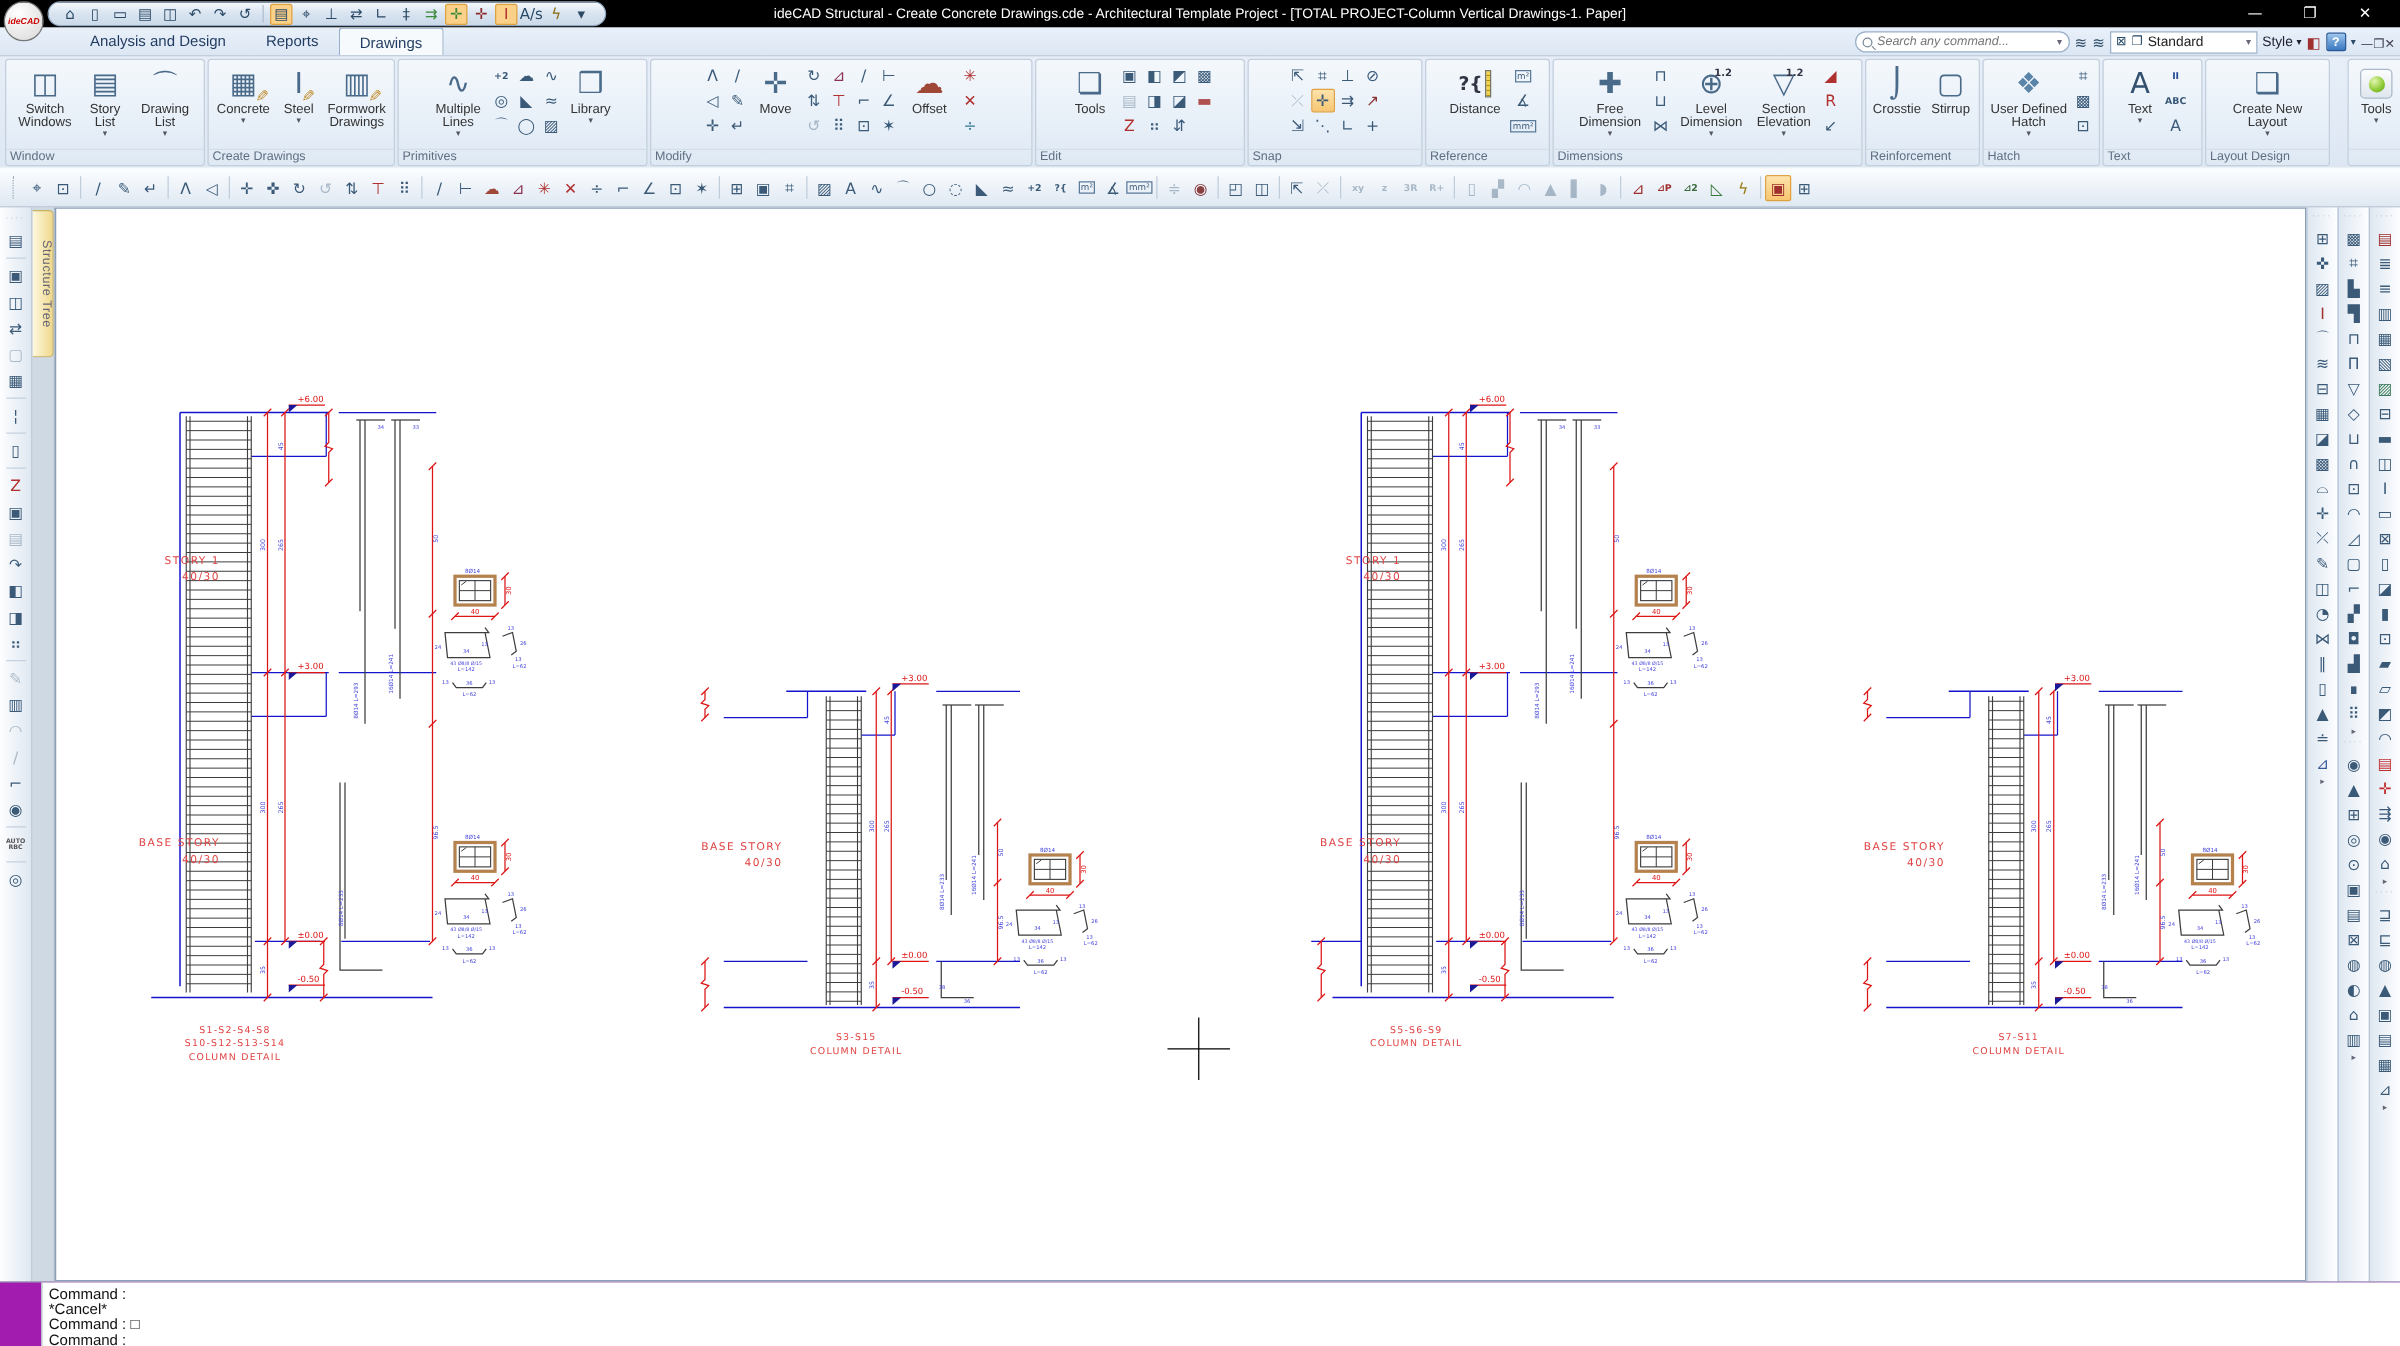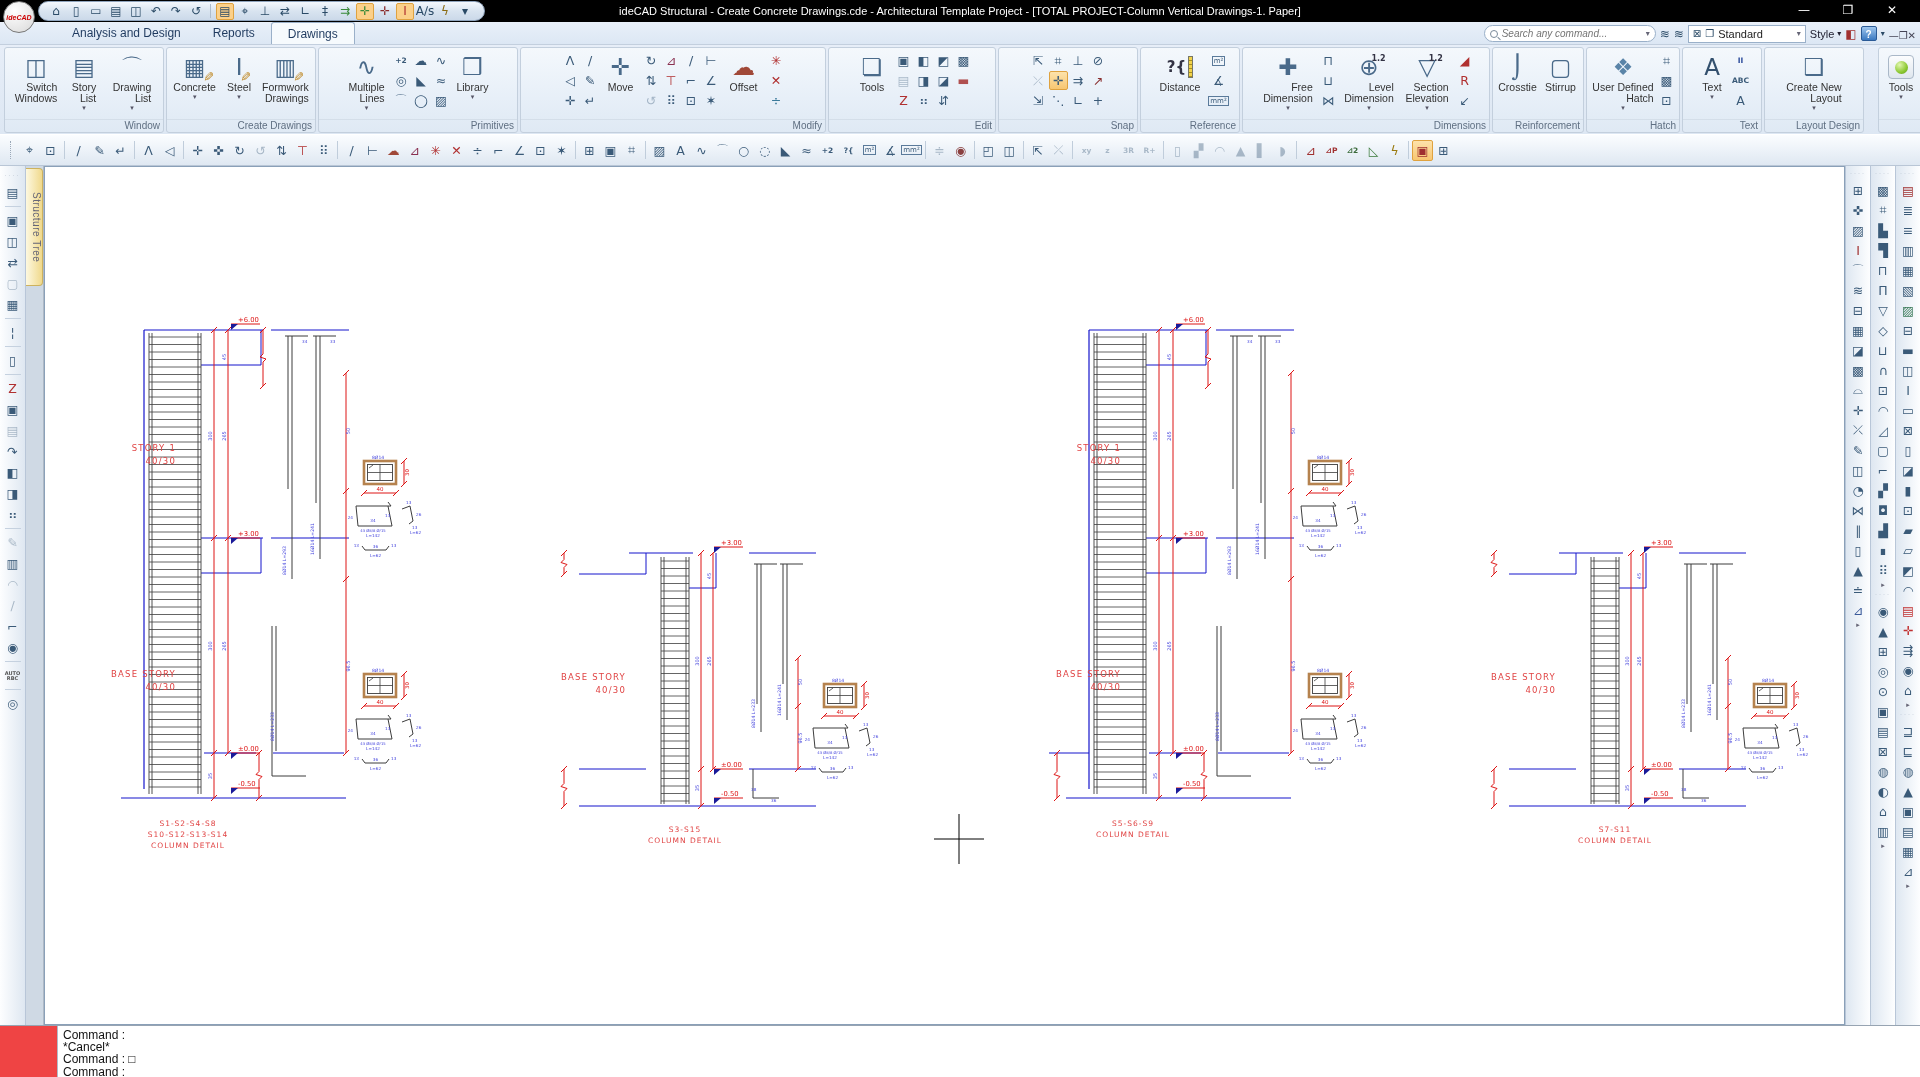--- a/index.html
+++ b/index.html
@@ -50,28 +50,28 @@
   .help { width:16px; height:15px; background:linear-gradient(#9ec6ee,#3a78c0); color:#fff; font-size:10px;
           font-weight:bold; text-align:center; line-height:15px; border-radius:2px; border:1px solid #2a5a96;}
   .mdi span { width:15px; text-align:center; font-size:10px; color:#445; font-family:"DejaVu Sans",sans-serif;}
 
   
   .ribbon { height:89px; background:linear-gradient(#e7eef8,#dde7f3); display:flex; padding:2px 2px 1px 4px;
             gap:2px; flex:0 0 auto; }
   .rb-group { background:linear-gradient(#f4f8fc,#e7eff8 60%,#dfe9f4); border:1px solid #c3cfdd;
               border-radius:3px; display:flex; flex-direction:column; flex:0 0 auto; }
   .rb-items { flex:1; display:flex; align-items:flex-start; justify-content:center; gap:1px; padding:2px 2px 0 2px; }
-  .rb-label { height:13px; font-size:10px; color:#5f6f82; text-align:right; line-height:12px;
+  .rb-label { height:13px; font-size:10px; color:#5f6f82; text-align:left; line-height:12px;
               border-top:1px solid #d4dee9; white-space:nowrap; padding:0 3px;}
   .bigbtn { height:66px; display:flex; flex-direction:column; align-items:center; border-radius:3px; padding-top:2px;}
   .bigbtn .bicon { height:30px; display:flex; align-items:center; justify-content:center;
                    font-family:"DejaVu Sans",sans-serif; font-size:23px; color:#4a6a8a; position:relative;}
   .bigbtn .bicon .sub { position:absolute; font-size:8px; color:#334; right:-7px; top:2px; font-weight:bold;}
   .bigbtn .bicon .pencil { position:absolute; font-size:13px; color:#c08a28; right:-8px; bottom:-2px; transform:rotate(90deg);}
-  .bigbtn .blabel { font-size:10.5px; color:#333; text-align:right; line-height:11px; white-space:pre-line; }
+  .bigbtn .blabel { font-size:10.5px; color:#333; text-align:center; line-height:11px; white-space:pre-line; }
   .bigbtn .bdd { font-size:7px; color:#556; line-height:7px; }
   .icol { display:flex; flex-direction:column; gap:1px; padding-top:1px; }
   .sico { width:19px; height:19px; display:flex; align-items:center; justify-content:center;
           font-family:"DejaVu Sans",sans-serif; font-size:12.5px; color:#3a5a78; border-radius:2px; position:relative;}
   .sico.hl { background:linear-gradient(#fde3ab,#f8c671); border:1px solid #dfa23f; }
   .sico.dim { opacity:.38; }
   .sico .mtx { font-size:7.5px; font-weight:bold; }
   .sico .box { border:1px solid #5a7a9a; padding:0 1px; font-size:7px; }
   .sphere { width:26px; height:24px; border-radius:4px; background:linear-gradient(#fcfdfe,#dfe6ee);
             border:1px solid #aab8c8; display:flex; align-items:center; justify-content:center; }
@@ -101,21 +101,21 @@
               font-size:10px; color:#667; letter-spacing:.5px; }
   .canvas { flex:1; background:#fff; position:relative; border:1px solid #8aa0b8; overflow:hidden; }
   .canvas svg { position:absolute; left:0; top:0; }
   .right-rails { display:flex; }
   .rrail { width:25px; background:linear-gradient(to left,#fdfeff,#dee7f1); border-left:1px solid #b8c6d8;
            display:flex; flex-direction:column; align-items:center; padding-top:4px; gap:2px; overflow:hidden;}
   .rrail .sico { width:20px; height:18px; flex:0 0 auto; }
   .chev { font-size:7px; color:#667; }
 
   
-  .cmdpanel { height:52px; background:#ef4444; border-top:1px solid #97a4b2; display:flex; flex:0 0 auto;gap:24px;}
+  .cmdpanel { height:52px; background:#a21caf; border-top:1px solid #97a4b2; display:flex; flex:0 0 auto;}
   .cmd-gutter { width:33px; }
   .cmd-body { flex:1; background:#fff; border-left:1px solid #b0bcc9; padding:3px 0 0 5px; }
   .cmd-line { font-size:12px; line-height:12.2px; color:#111; font-family:"Liberation Sans",sans-serif;}
 
   
   .statusbar { height:18px; background:linear-gradient(#f8fafc,#ccd6e2); border-top:1px solid #aab4c0;
                display:flex; font-size:11px; color:#222; flex:0 0 auto;}
   .sb-seg { border-right:1px solid #a8b2be; padding:0 12px; line-height:17px; white-space:nowrap;}
   .sb-gut { width:33px; border-right:1px solid #a8b2be; }
   .sb-fill { flex:1; border-right:1px solid #a8b2be; padding:0 12px; line-height:17px;}

